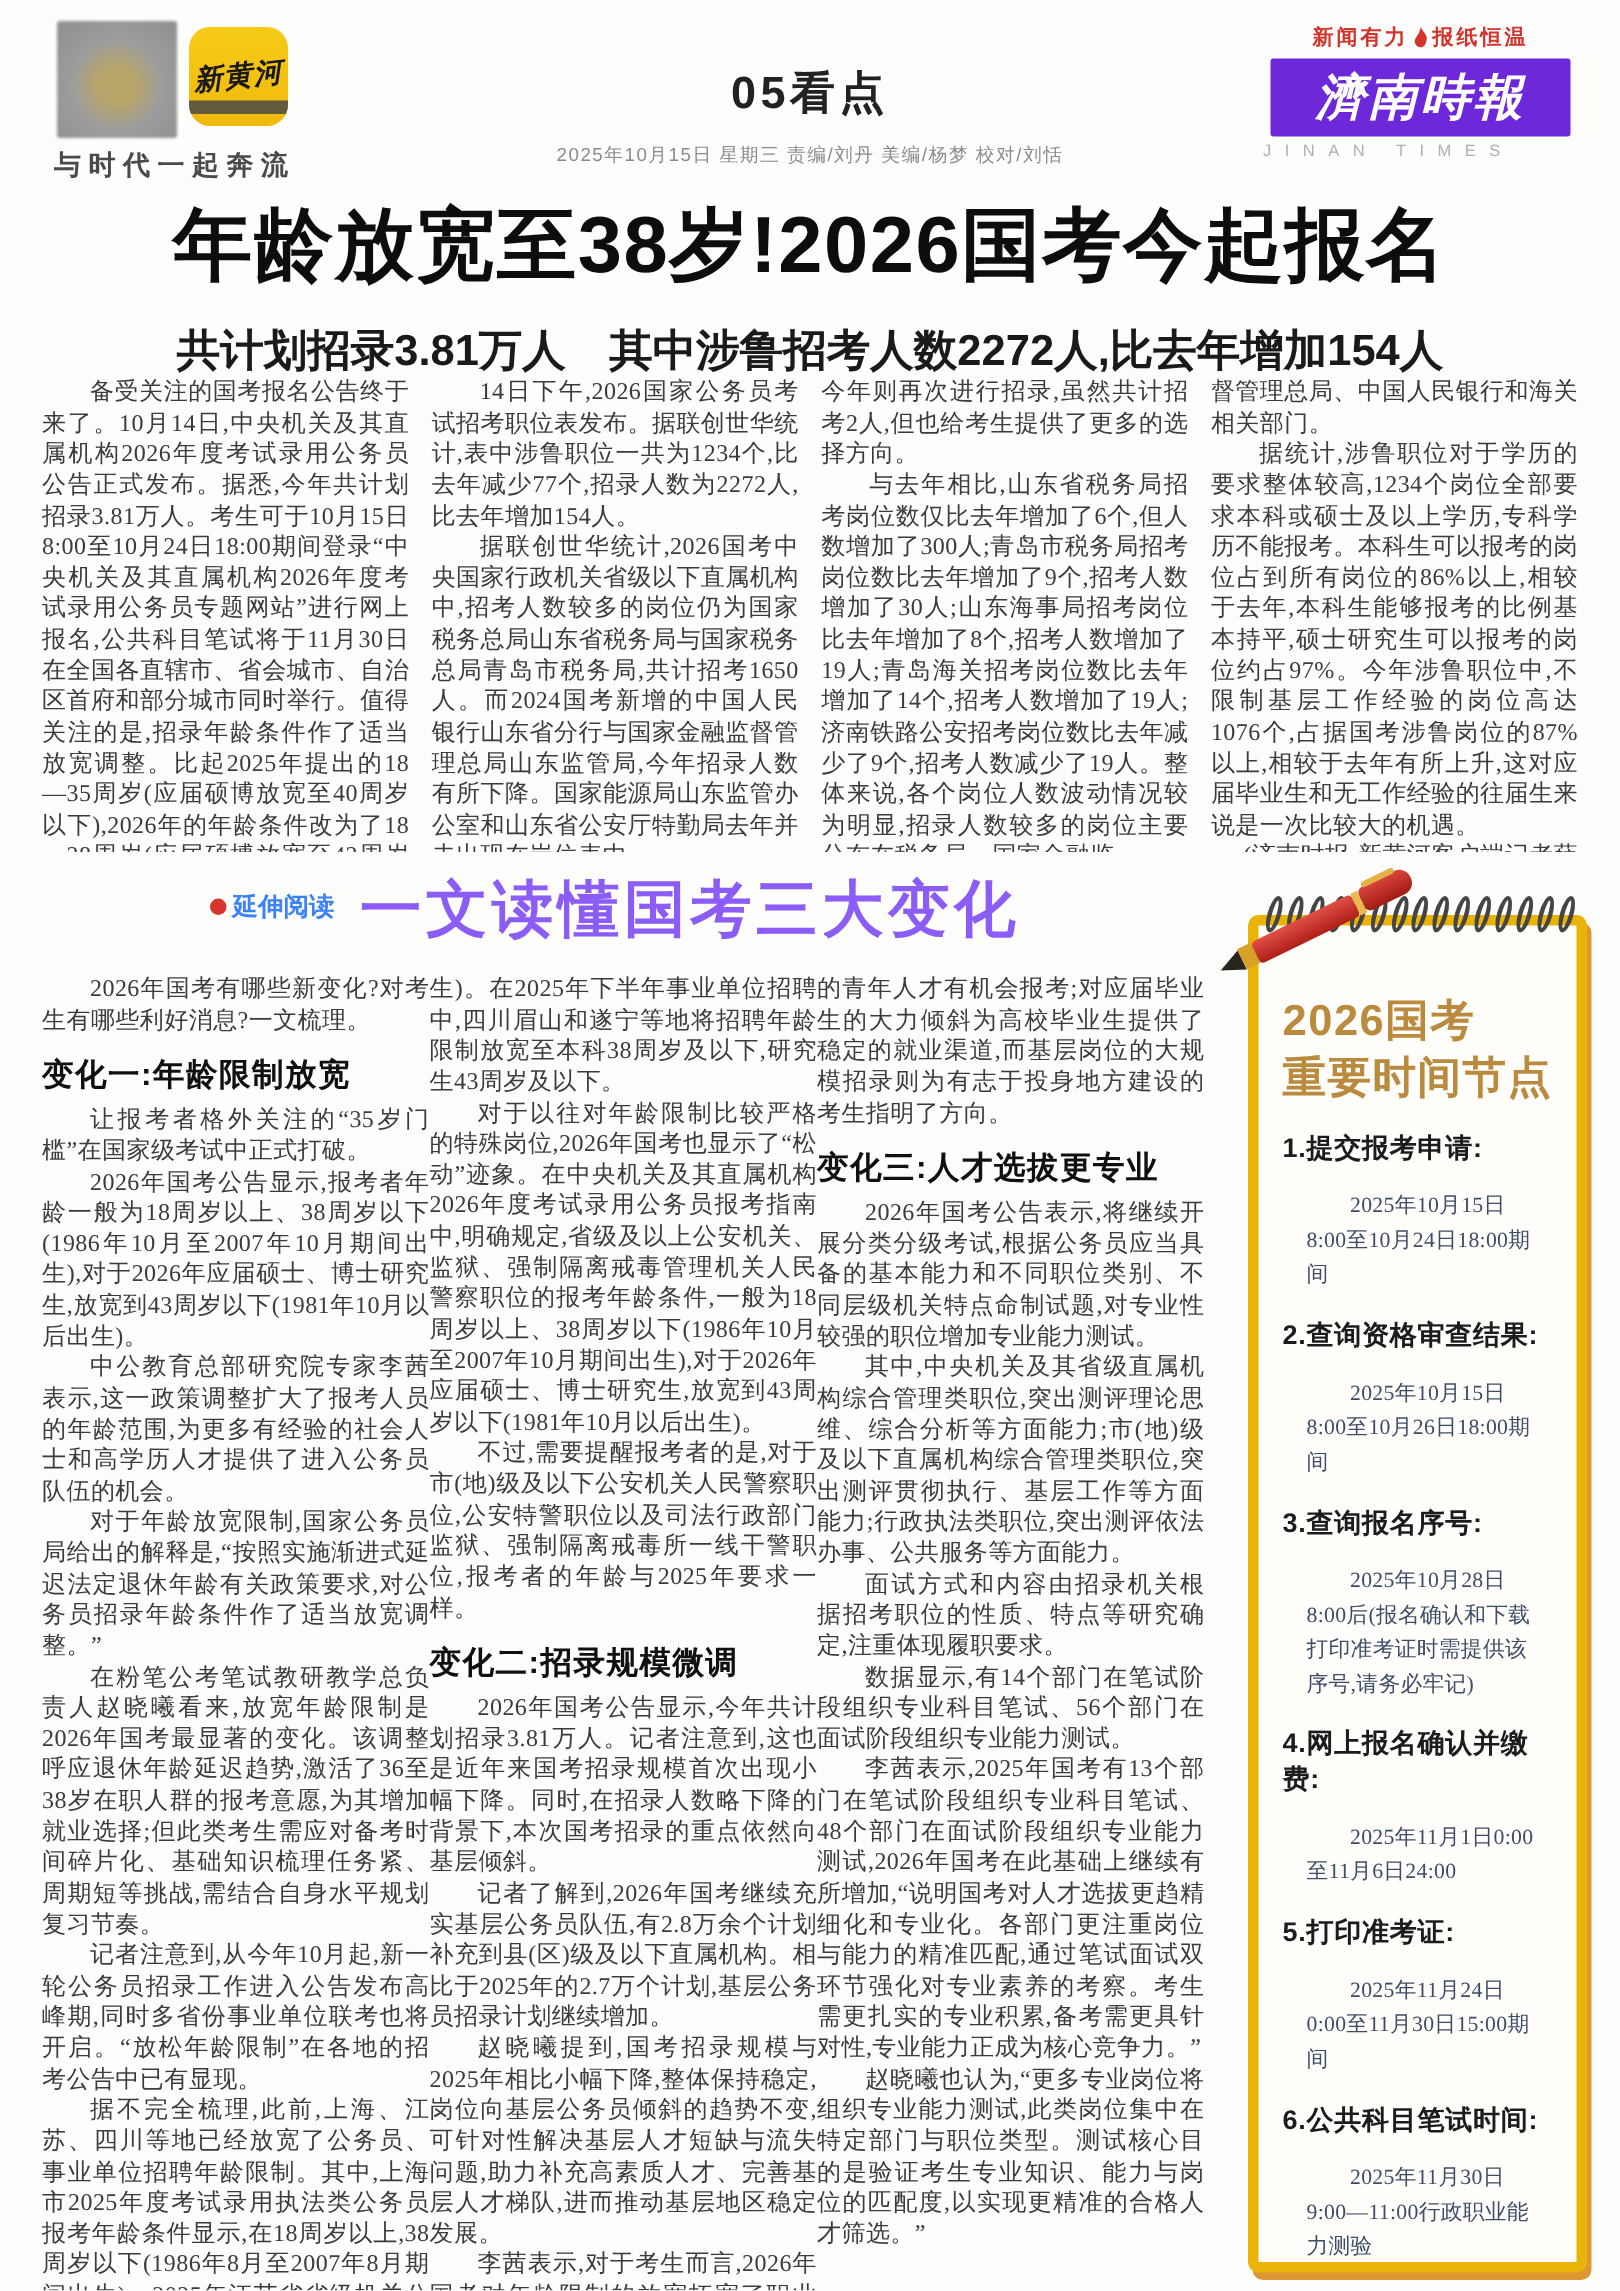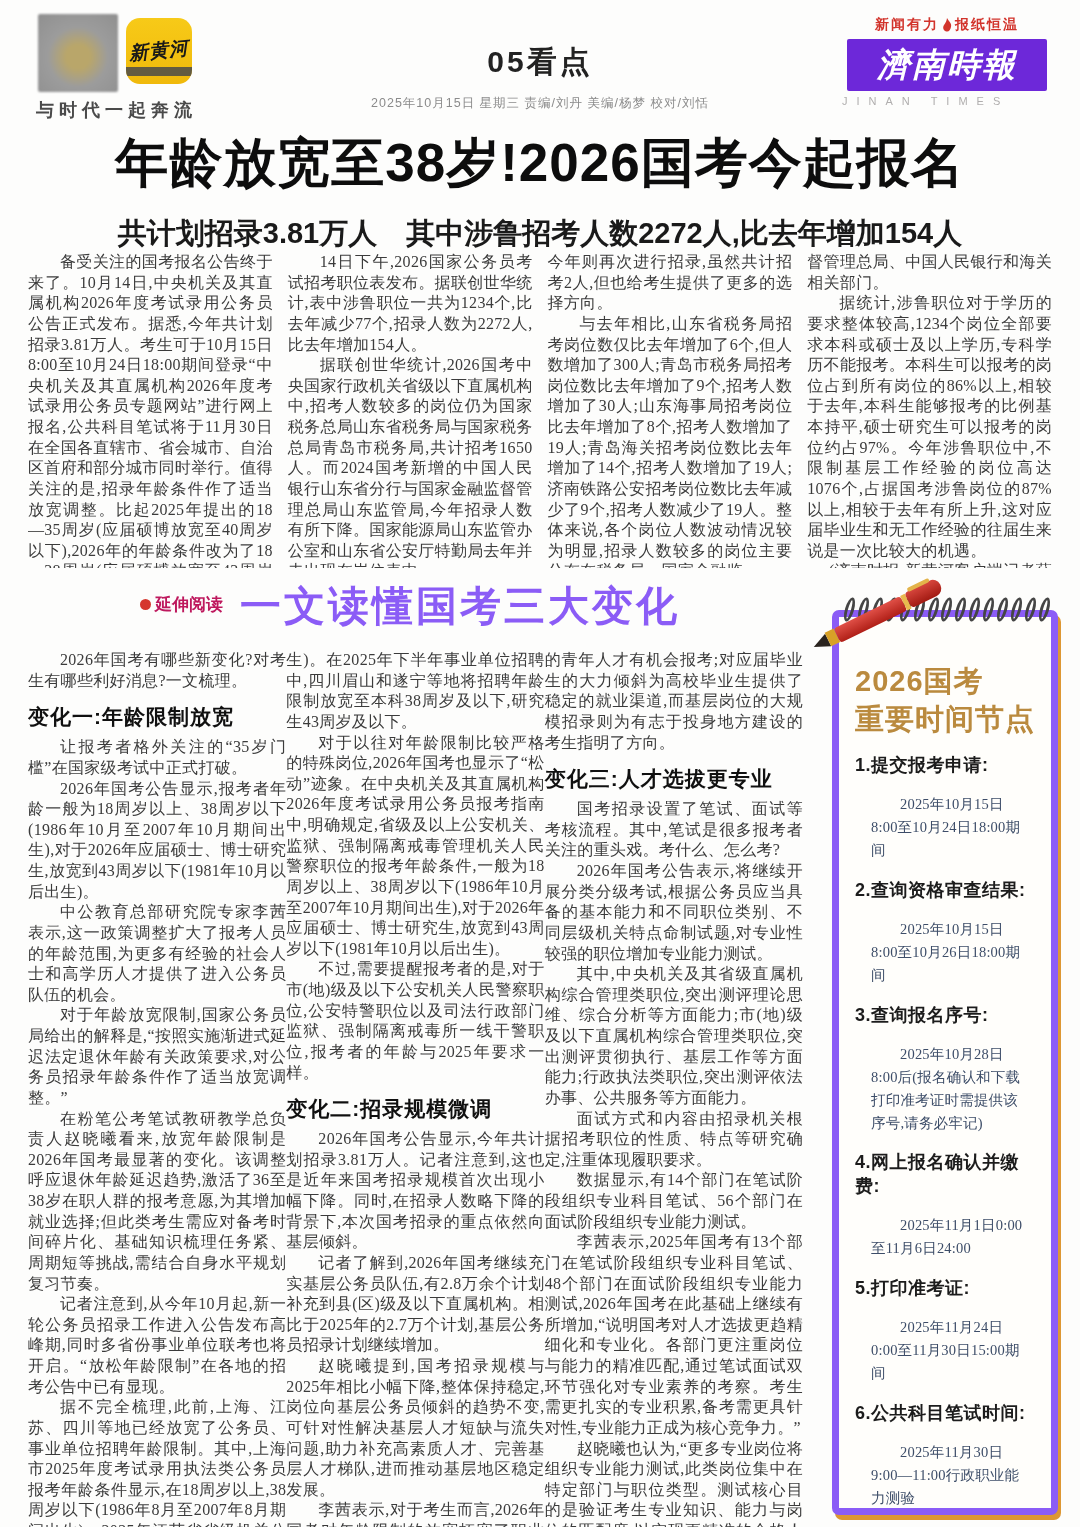--- a/index.html
+++ b/index.html
@@ -57,28 +57,28 @@
   .b-p { text-indent:2em; }
   .b-cont { text-indent:0; }
   .b-by { text-indent:0; text-align:right; }
   .col h3.b-h { font-family:"Liberation Sans","DejaVu Sans",sans-serif;
         font-size:21px; font-weight:900; color:#101010; letter-spacing:1px;
         margin:12px 0 7px; text-align:left; }
   
   .ext-header { position:absolute; top:583px; left:28px; width:775px; height:62px; }
   .kicker { position:absolute; left:112px; top:10px; display:flex; align-items:center; gap:4px;
         font-family:"Liberation Sans","DejaVu Sans",sans-serif;
-        font-size:17px; font-weight:bold; color:#be185d; }
+        font-size:17px; font-weight:bold; color:#3b82f6; }
   .kicker-dot { width:11px; height:11px; border-radius:50%; background:#d5372e; display:inline-block; }
   .ext-title { position:absolute; left:212px; top:-4px;
         font-family:"Liberation Sans","DejaVu Sans",sans-serif;
         font-size:41px; font-weight:900; color:#8b5cf6; letter-spacing:3px; }
   
   .notepad { position:absolute; left:832px; top:610px; width:226px; height:905px;
-        background:#fffefb; border:7px solid #8b5cf6; border-radius:7px;
+        background:#fffefb; border:7px solid #eab308; border-radius:7px;
         box-shadow:3px 5px 0 #dd9733; padding:46px 12px 10px 16px; }
   .coils { position:absolute; top:-20px; left:6px; right:2px; display:flex;
         justify-content:space-between; }
   .coil { width:9px; height:25px; border:3px solid #454545; border-radius:50%;
         transform:rotate(16deg); background:transparent; }
   .pen { position:absolute; left:-34px; top:-16px; display:flex; align-items:center;
         transform:rotate(-26deg); transform-origin:60% 50%; }
   .pen-nib { width:0; height:0; border-top:7px solid transparent; border-bottom:7px solid transparent;
         border-right:16px solid #2a241f; }
   .pen-grip { width:10px; height:15px; background:#d8a127; }
@@ -177,21 +177,20 @@
       <p class="b-p">不过,需要提醒报考者的是,对于市(地)级及以下公安机关人民警察职位,公安特警职位以及司法行政部门监狱、强制隔离戒毒所一线干警职位,报考者的年龄与2025年要求一样。</p>
       <h3 class="b-h">变化二:招录规模微调</h3>
       <p class="b-p">2026年国考公告显示,今年共计划招录3.81万人。记者注意到,这也是近年来国考招录规模首次出现小幅下降。同时,在招录人数略下降的背景下,本次国考招录的重点依然向基层倾斜。</p>
       <p class="b-p">记者了解到,2026年国考继续充实基层公务员队伍,有2.8万余个计划补充到县(区)级及以下直属机构。相比于2025年的2.7万个计划,基层公务员招录计划继续增加。</p>
       <p class="b-p">赵晓曦提到,国考招录规模与2025年相比小幅下降,整体保持稳定,岗位向基层公务员倾斜的趋势不变,可针对性解决基层人才短缺与流失问题,助力补充高素质人才、完善基层人才梯队,进而推动基层地区稳定发展。</p>
       <p class="b-p">李茜表示,对于考生而言,2026年国考对年龄限制的放宽拓宽了职业选择空间,使得更多有志于公共服务</p>
     </div>
   <div class="col">
       <p class="b-cont">的青年人才有机会报考;对应届毕业生的大力倾斜为高校毕业生提供了稳定的就业渠道,而基层岗位的大规模招录则为有志于投身地方建设的考生指明了方向。</p>
       <h3 class="b-h">变化三:人才选拔更专业</h3>
-      <p class="b-p">国考招录设置了笔试、面试等考核流程。其中,笔试是很多报考者关注的重头戏。考什么、怎么考?</p>
       <p class="b-p">2026年国考公告表示,将继续开展分类分级考试,根据公务员应当具备的基本能力和不同职位类别、不同层级机关特点命制试题,对专业性较强的职位增加专业能力测试。</p>
       <p class="b-p">其中,中央机关及其省级直属机构综合管理类职位,突出测评理论思维、综合分析等方面能力;市(地)级及以下直属机构综合管理类职位,突出测评贯彻执行、基层工作等方面能力;行政执法类职位,突出测评依法办事、公共服务等方面能力。</p>
       <p class="b-p">面试方式和内容由招录机关根据招考职位的性质、特点等研究确定,注重体现履职要求。</p>
       <p class="b-p">数据显示,有14个部门在笔试阶段组织专业科目笔试、56个部门在面试阶段组织专业能力测试。</p>
       <p class="b-p">李茜表示,2025年国考有13个部门在笔试阶段组织专业科目笔试、48个部门在面试阶段组织专业能力测试,2026年国考在此基础上继续有所增加,“说明国考对人才选拔更趋精细化和专业化。各部门更注重岗位与能力的精准匹配,通过笔试面试双环节强化对专业素养的考察。考生需更扎实的专业积累,备考需更具针对性,专业能力正成为核心竞争力。”</p>
       <p class="b-p">赵晓曦也认为,“更多专业岗位将组织专业能力测试,此类岗位集中在特定部门与职位类型。测试核心目的是验证考生专业知识、能力与岗位的匹配度,以实现更精准的合格人才筛选。”</p>
     </div>
 </section>
 
 <aside class="notepad">

